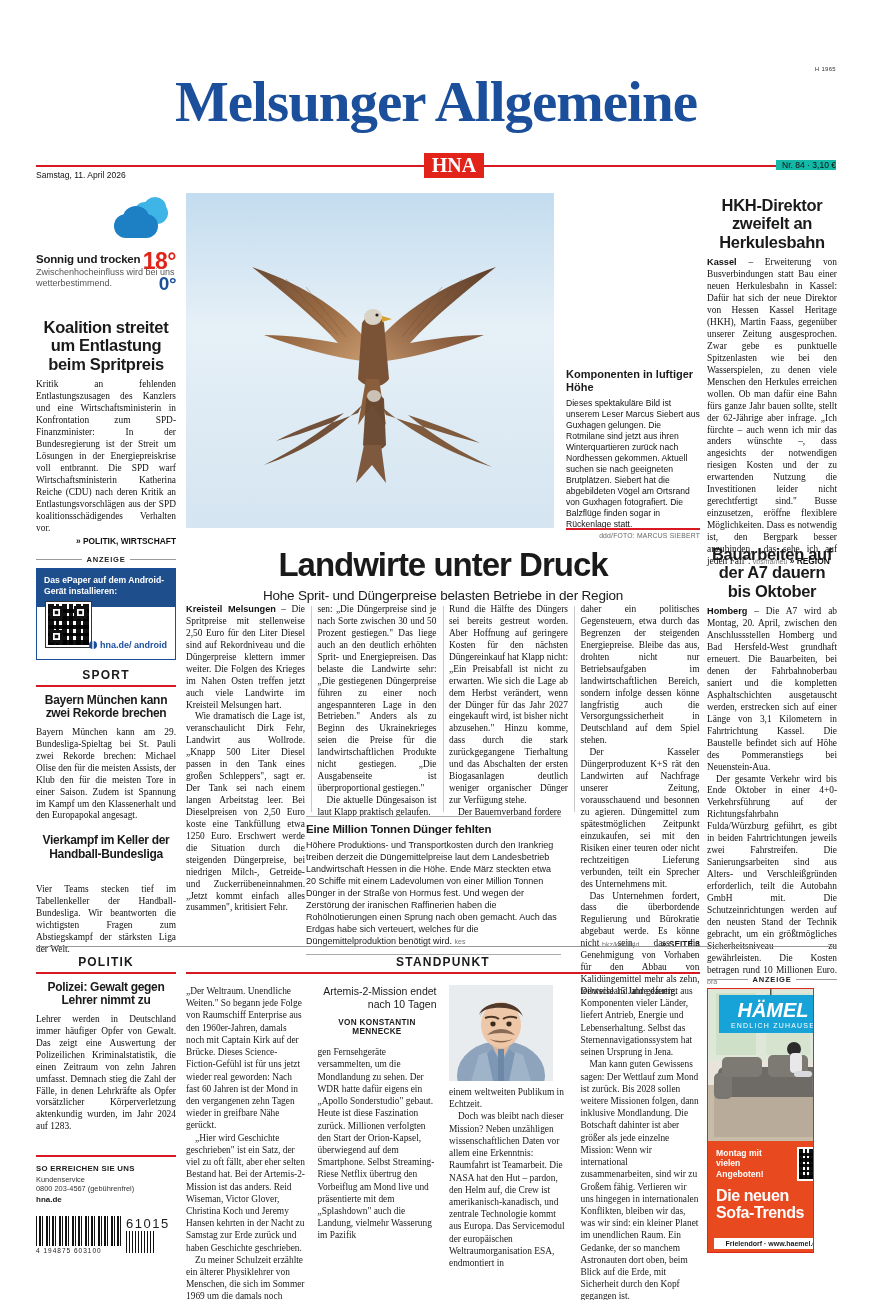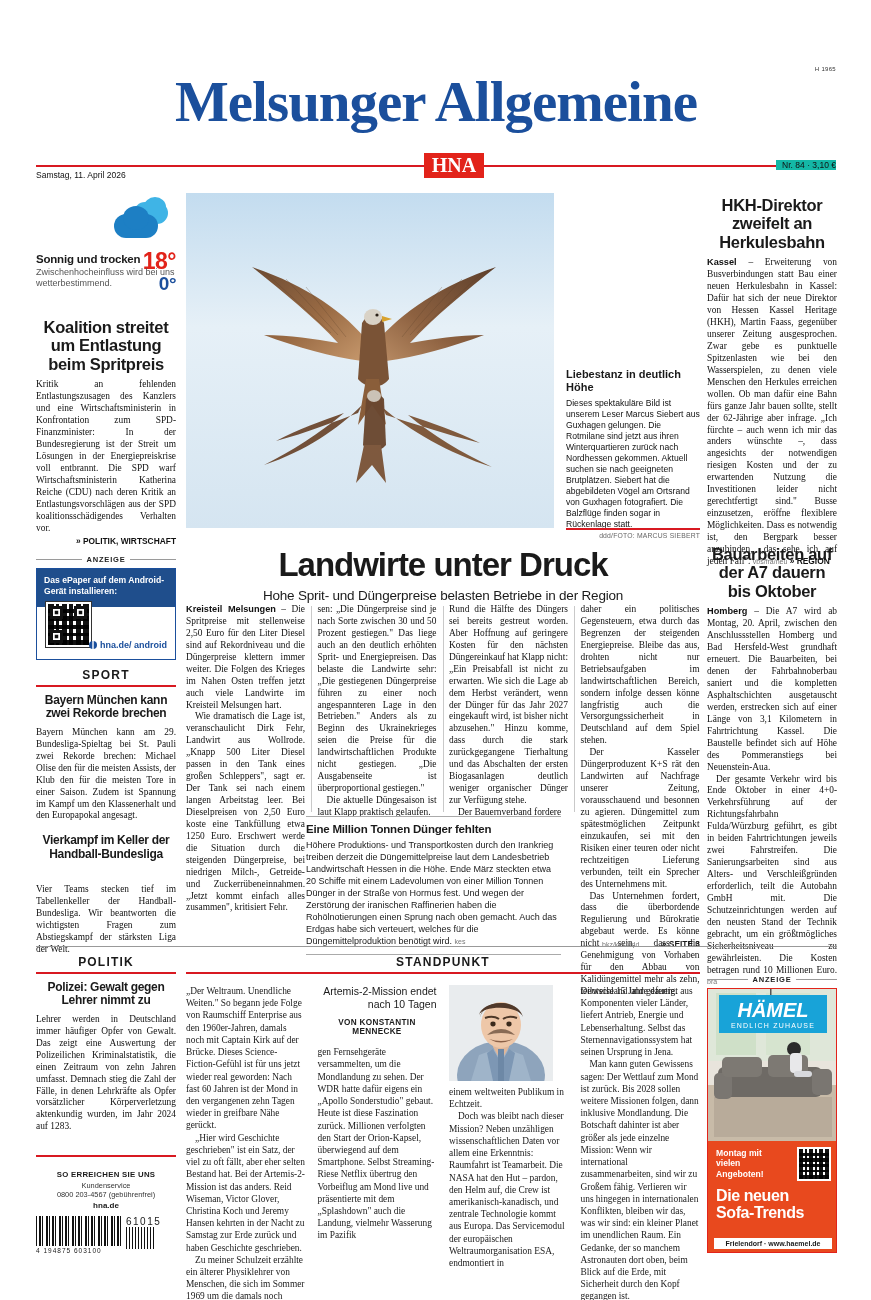--- a/index.html
+++ b/index.html
@@ -133,35 +133,35 @@
 
   
   .section-head { text-align: center; font-size: 12px; font-weight: bold; letter-spacing: 1.2px; padding-bottom: 3px; }
   .section-rule { border-top: 2px solid #d81921; margin-bottom: 7px; }
 
   .sport { position: absolute; left: 36px; top: 668px; width: 140px; }
   .sport .sub { margin-top: 12px; }
 
   
   .politik { position: absolute; left: 36px; top: 955px; width: 140px; }
-  .kontakt { margin-top: 22px; border-top: 2px solid #d81921; padding-top: 13px; text-align: center; }
+  .kontakt { margin-top: 22px; border-top: 2px solid #d81921; padding-top: 7px; text-align: left; }
   .kontakt .t1 { font-size: 7.8px; font-weight: bold; letter-spacing: .3px; }
   .kontakt .t2 { font-size: 7.4px; color: #333; margin-top: 2px; }
   .kontakt .t3 { font-size: 7.4px; color: #333; }
   .kontakt .t4 { font-size: 8px; font-weight: bold; margin-top: 2px; }
   .barcode-wrap { position: absolute; left: 36px; top: 1216px; width: 150px; display:flex; align-items:flex-start; gap:4px;}
   .barcode {
     height: 30px; width: 86px;
     background-image: repeating-linear-gradient(90deg,
       #111 0 1px, #fff 1px 3px, #111 3px 5px, #fff 5px 6px,
       #111 6px 7px, #fff 7px 10px, #111 10px 12px, #fff 12px 13px);
   }
   .barcode-num { font-size: 6.5px; letter-spacing: 1px; margin-top: 1px; }
   .barcode2 { height: 22px; width: 30px; background-image: repeating-linear-gradient(90deg,#111 0 1px,#fff 1px 3px,#111 3px 4px,#fff 4px 6px); }
-  .bc-top-num { font-size: 10px; letter-spacing: 1.5px; }
+  .bc-top-num { font-size: 13px; letter-spacing: 1.5px; }
 
   
   .photo {
     position: absolute; left: 186px; top: 193px; width: 368px; height: 335px;
     background: linear-gradient(#cfe2f2 0%, #e8f1f8 45%, #dfeaf3 100%);
     overflow: hidden;
   }
   .photo svg { display:block; }
 
   .caption { position: absolute; left: 566px; top: 368px; width: 134px; }
@@ -169,21 +169,21 @@
   .caption .cb { font-size: 8.6px; line-height: 1.28; color: #111; text-align: left; }
   .caption .cc { font-size: 6.8px; color: #666; text-align: right; margin-top: 2px; letter-spacing: .2px; }
   .caption-rule { position: absolute; left: 566px; top: 528px; width: 134px; border-top: 2px solid #d81921; }
 
   
   .hkh { position: absolute; left: 707px; top: 196px; width: 130px; }
   .hkh .hl { margin-bottom: 6px; }
   .a7 { position: absolute; left: 707px; top: 545px; width: 130px; }
   .a7 .hl { margin-bottom: 6px; }
   .haemel-ad { position: absolute; left: 707px; top: 975px; width: 130px; }
-  .haemel-box { margin-top: 4px; border: 1px solid #e2231a; width: 130px; height: 265px; position: relative; overflow: hidden; background:#3b82f6; }
+  .haemel-box { margin-top: 4px; border: 1px solid #e2231a; width: 107px; height: 265px; position: relative; overflow: hidden; background:#3b82f6; }
   .haemel-photo { position:absolute; left:0; top:0; width:130px; height:152px; overflow:hidden;
      background: linear-gradient(#b9cfa8 0 30%, #cfc4b0 30% 62%, #b9ada0 62% 100%); }
   .haemel-logo {
     position: absolute; left: 11px; top: 6px; width: 108px; background: #18a3d8;
     text-align: center; padding: 5px 2px 4px;
   }
   .haemel-logo .l1 { color:#fff; font-weight:bold; font-style: italic; font-size: 20px; letter-spacing: 0px; line-height:1; }
   .haemel-logo .l2 { color:#fff; font-size: 7px; letter-spacing: 1.2px; margin-top: 2px; }
   .haemel-red { position:absolute; left:0; top:152px; width:130px; height:113px; background:#e8491e; padding: 7px 8px; }
   .haemel-red .r1 { color:#fff; font-size: 8.6px; font-weight: bold; line-height: 1.2; width: 72px; }
@@ -383,21 +383,21 @@
           <path d="M100 86 L152 142"></path>
           <path d="M120 94 L160 144"></path>
         <path d="M296 80 L231 140"></path>
           <path d="M276 86 L224 142"></path>
           <path d="M256 94 L216 144"></path>
       </g>
     </svg>
   </div>
 
   <div class="caption">
-    <div class="ct">Liebestanz in deutlich Höhe</div>
+    <div class="ct">Komponenten in luftiger Höhe</div>
     <div class="cb">Dieses spektakuläre Bild ist unserem Leser Marcus Siebert aus Guxhagen gelungen. Die Rotmilane sind jetzt aus ihren Winterquartieren zurück nach Nordhessen gekommen. Aktuell suchen sie nach geeigneten Brutplätzen. Siebert hat die abgebildeten Vögel am Ortsrand von Guxhagen fotografiert. Die Balzflüge finden sogar in Rückenlage statt.</div>
     <div class="cc">ddd/FOTO: MARCUS SIEBERT</div>
   </div>
   <div class="caption-rule"></div>
 
   <div class="hkh">
     <div class="hl hl-lg">HKH-Direktor zweifelt an Herkulesbahn</div>
     <div class="body-text">
       <p><span class="lead-in">Kassel</span><span> – Erweiterung von Busverbindungen statt Bau einer neuen Herkulesbahn in Kassel: Dafür hat sich der neue Direktor von Hessen Kassel Heritage (HKH), Martin Faass, gegenüber unserer Zeitung ausgesprochen. Zwar gebe es punktuelle Spitzenlasten wie bei den Wasserspielen, zu denen viele Menschen den Herkules erreichen wollen. Ob man dafür eine Bahn fürs ganze Jahr bauen sollte, stellt der 62-Jährige aber infrage. „Ich fürchte – auch wenn ich mir das anders wünschte –, dass angesichts der notwendigen riesigen Kosten und der zu erwartenden Nutzung die Investitionen leider nicht gerechtfertigt sind." Busse einzusetzen, eröffne flexiblere Möglichkeiten. Dass es notwendig ist, den Bergpark besser anzubinden, „das sehe ich auf jeden Fall".</span> <span class="credit">vbs/fra/neu</span> <span class="ref">» REGION</span></p>
     </div>

